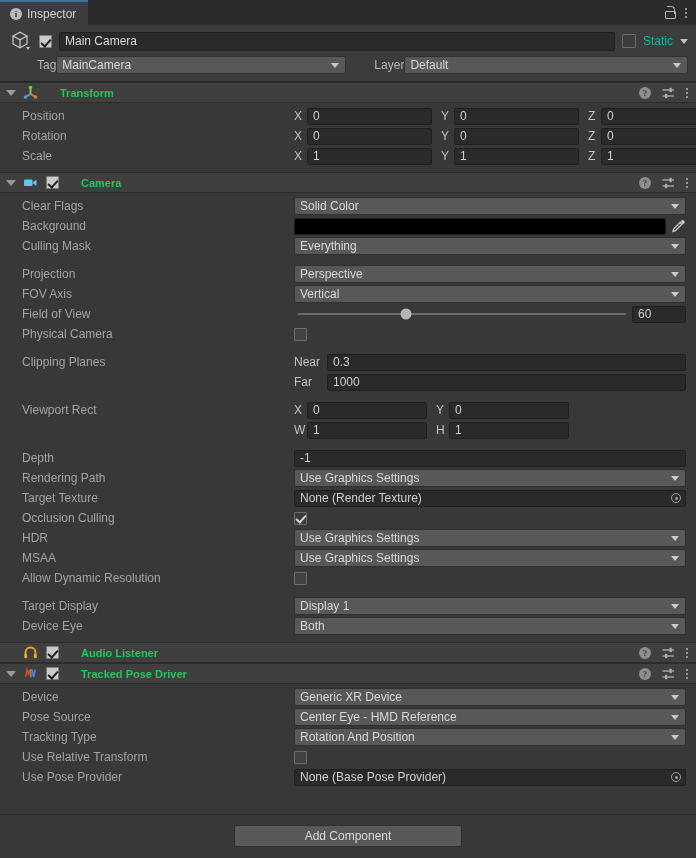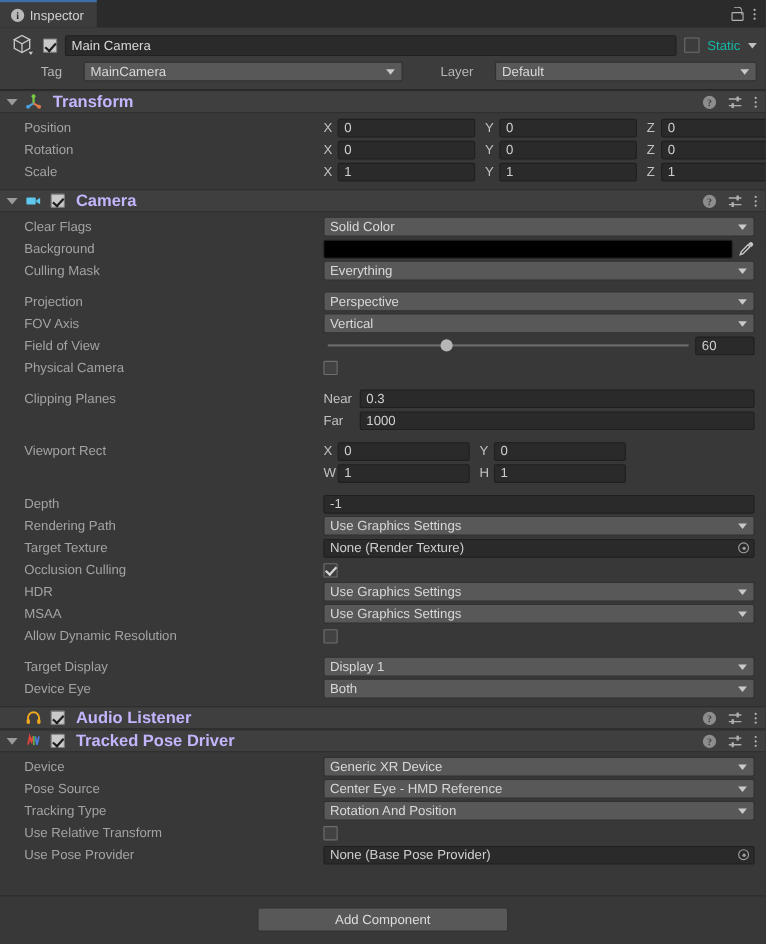--- a/index.html
+++ b/index.html
@@ -58,21 +58,21 @@
   }
   .static-box {
     width: 14px; height: 14px; background: #3c3c3c; border: 1px solid #6d6d6d;
     border-radius: 1px; flex: none;
   }
   .static-label { color: #14b8a6; font-size: 12px; white-space: nowrap; }
   .caret-down {
     width: 0; height: 0; border-left: 4px solid transparent; border-right: 4px solid transparent;
     border-top: 5px solid #c0c0c0; flex: none;
   }
-  .go-row2 { display: flex; align-items: center; gap: 20px; height: 18px; margin-top: 5px; padding-left: 29px; }
+  .go-row2 { display: flex; align-items: center; gap: 0; height: 18px; margin-top: 5px; padding-left: 29px; }
   .mini-label { color: #b6b6b6; font-size: 12px; white-space: nowrap; }
   .dropdown {
     height: 18px; background: #585858; border: 1px solid #303030; border-radius: 2px;
     display: flex; align-items: center; padding: 0 5px; color: #d8d8d8; font-size: 12px;
     position: relative;
   }
   .dropdown .dd-arrow {
     position: absolute; right: 6px; top: 50%; margin-top: -2px;
     width: 0; height: 0; border-left: 4px solid transparent; border-right: 4px solid transparent;
     border-top: 5px solid #c9c9c9;
@@ -81,21 +81,21 @@
   
   .cmp-header {
     height: 21px; background: #3f3f3f; border-top: 1px solid #2c2c2c; border-bottom: 1px solid #2c2c2c;
     display: flex; align-items: center; padding: 0 8px 0 6px; gap: 6px;
   }
   .foldout {
     width: 0; height: 0; border-left: 5px solid transparent; border-right: 5px solid transparent;
     border-top: 6px solid #9a9a9a; flex: none; margin-right: 1px;
   }
   .foldout.blank { border: none; width: 10px; height: 6px; }
-  .cmp-title { font-size: 15px; color: #c4b5fd; font-weight: bold; margin-left: 4px; }
+  .cmp-title { font-size: 11px; color: #22c55e; font-weight: bold; margin-left: 16px; }
   .cmp-right { margin-left: auto; display: flex; align-items: center; gap: 11px; }
   .help-icon {
     width: 12px; height: 12px; border-radius: 50%; background: #8d8d8d; color: #3f3f3f;
     font-size: 9px; font-weight: bold; display: flex; align-items: center; justify-content: center;
     font-family: "Liberation Serif", serif;
   }
   .preset-icon { width: 13px; height: 12px; position: relative; }
 
   
   .body { background: #383838; padding: 3px 0 6px 0; }
@@ -197,21 +197,21 @@
       <span class="static-box"></span>
       <span class="static-label">Static</span>
       <span class="caret-down"></span>
     </div>
     <div class="go-row2">
       <span class="mini-label">Tag</span>
       <span class="dropdown" style="width:290px">
         <span>MainCamera</span>
         <span class="dd-arrow"></span>
       </span>
-      <span class="mini-label" style="margin-left:14px">Layer</span>
+      <span class="mini-label" style="margin-left:28px">Layer</span>
       <span class="dropdown" style="flex:1">
         <span>Default</span>
         <span class="dd-arrow"></span>
       </span>
     </div>
   </div>
 
   <div id="components-root">
       <div class="cmp-header">
         <span class="foldout"></span>

